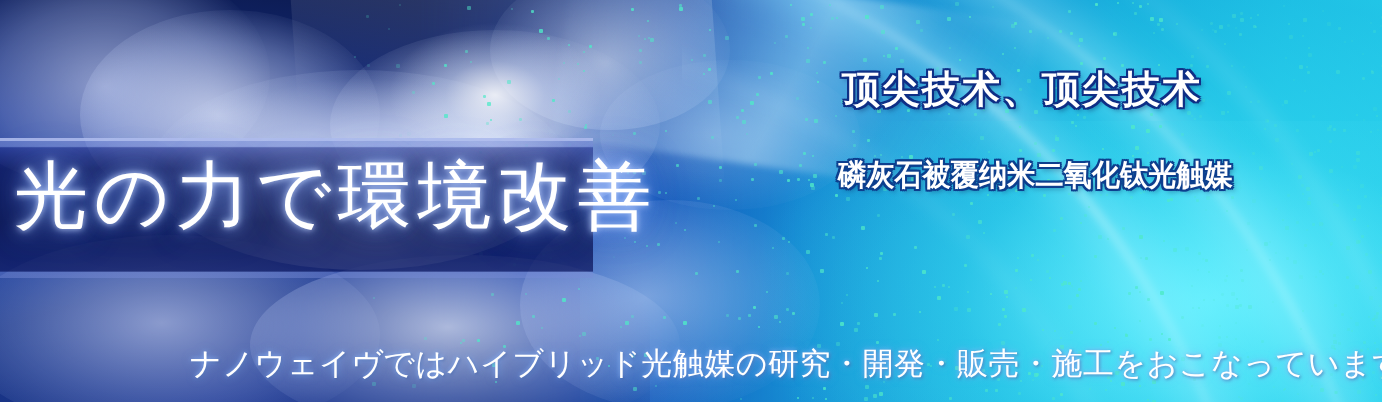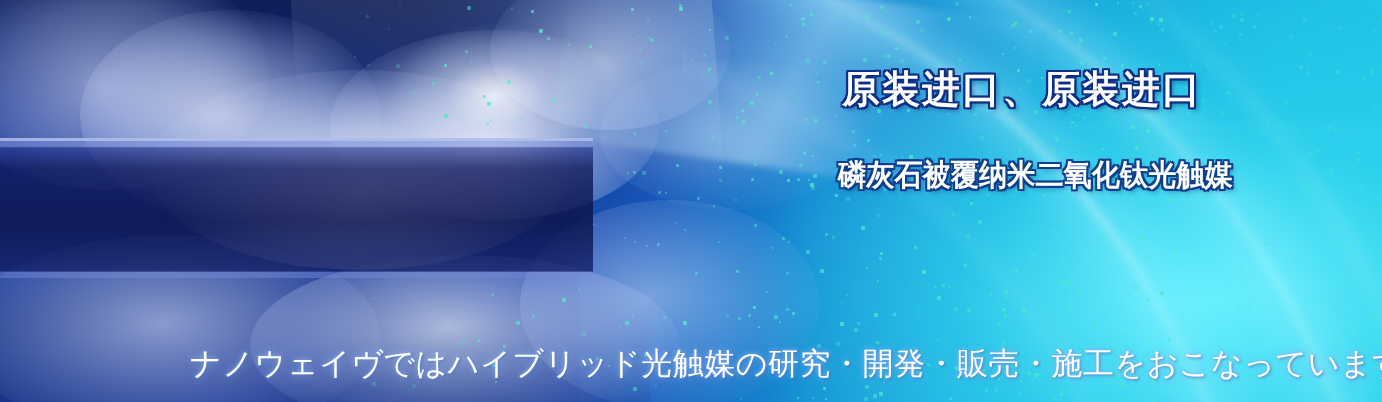--- a/index.html
+++ b/index.html
@@ -1000,19 +1000,20 @@
       <i class="p" style="left:1370.2px;top:131.1px;width:2px;height:2px;opacity:0.29;background:#4fe9c8"></i>
       <i class="p" style="left:1247.3px;top:356.1px;width:2px;height:2px;opacity:0.33;background:#4fe9c8"></i>
       <i class="p" style="left:1067.8px;top:282.4px;width:3px;height:3px;opacity:0.83;background:#4fe9c8"></i>
       <i class="p" style="left:1113.1px;top:32.6px;width:2px;height:2px;opacity:0.60;background:#4fe9c8"></i>
       <i class="p" style="left:922.4px;top:270.1px;width:4px;height:4px;opacity:0.79;background:#4fe9c8"></i>
     </div>
 
   <div class="band"></div>
   <div class="band-top-line"></div>
 
-
-  <div class="cn1">原装进口、原装进口</div>
+  <div class="headline">光の力で環境改善</div>
+
+  <div class="cn1">顶尖技术、顶尖技术</div>
   <div class="cn2">磷灰石被覆纳米二氧化钛光触媒</div>
 
   <div class="tagline">ナノウェイヴではハイブリッド光触媒の研究・開発・販売・施工をおこなっています</div>
 
 </div>
 
 </body></html>

